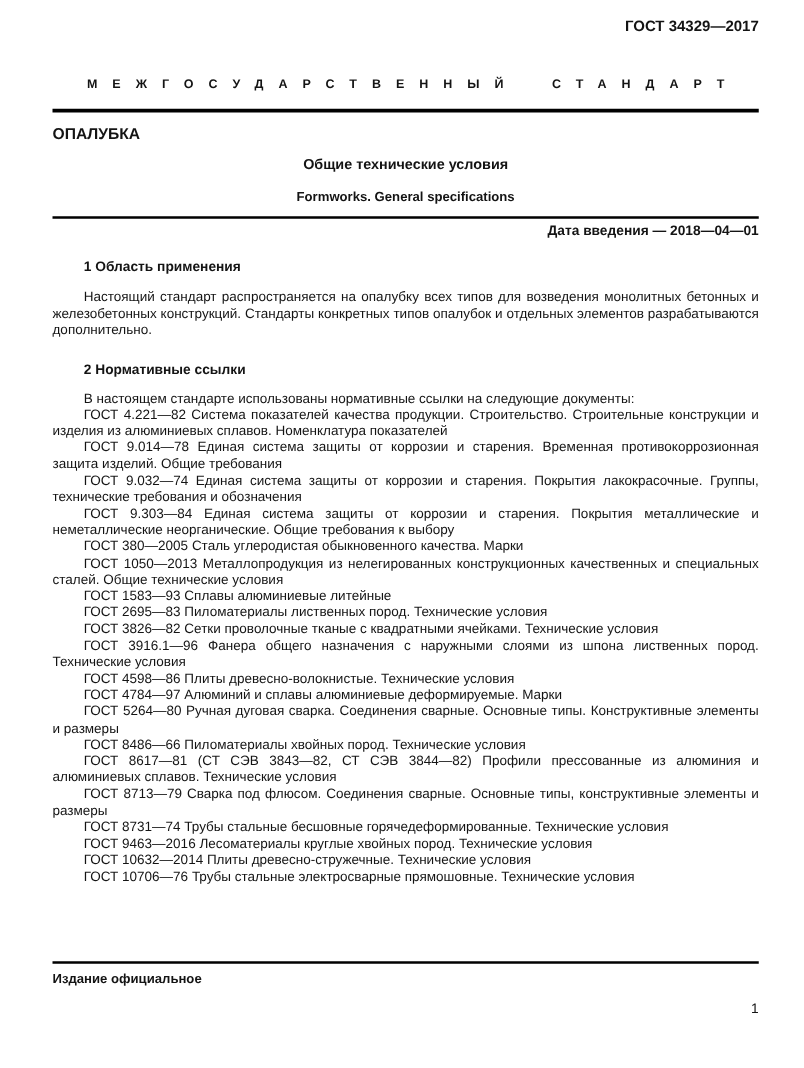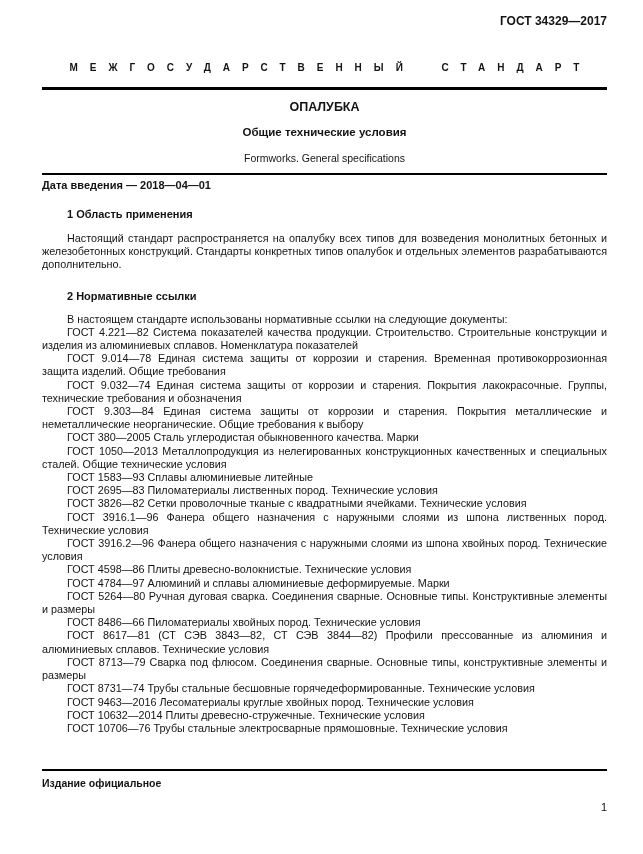--- a/index.html
+++ b/index.html
@@ -36,46 +36,47 @@
     white-space: nowrap;
     padding-left: 12px; 
   }
   .rule-thick {
     border: none;
     border-top: 3px solid #000;
     margin: 13px 0 0 0;
   }
   .doc-title {
     margin-top: 11px;
-    text-align: center;
+    text-align: left;
     font-weight: bold;
     font-size: 12.5px;
     line-height: 13px;
   }
   .doc-subtitle {
     margin-top: 12px;
     text-align: center;
     font-weight: bold;
     font-size: 11.5px;
     line-height: 13px;
   }
   .doc-title-en {
     margin-top: 13px;
     text-align: center;
     font-size: 10.5px;
     line-height: 13px;
+    font-weight: bold;
   }
   .rule-thin {
     border: none;
     border-top: 2px solid #000;
     margin: 8px 0 0 0;
   }
   .effective-date {
     margin-top: 4px;
-    text-align: left;
+    text-align: right;
     font-weight: bold;
     font-size: 11px;
     line-height: 13px;
   }
   .section-heading {
     font-size: 11px;
     font-weight: bold;
     line-height: 14px;
     margin: 15px 0 0 25px;
   }
@@ -165,21 +166,20 @@
       <p class="body-par ref-item">ГОСТ 1050—2013 Металлопродукция из нелегированных конструкционных качественных и специальных сталей. Общие технические условия</p>
 
       <p class="body-par ref-item">ГОСТ 1583—93 Сплавы алюминиевые литейные</p>
 
       <p class="body-par ref-item">ГОСТ 2695—83 Пиломатериалы лиственных пород. Технические условия</p>
 
       <p class="body-par ref-item">ГОСТ 3826—82 Сетки проволочные тканые с квадратными ячейками. Технические условия</p>
 
       <p class="body-par ref-item">ГОСТ 3916.1—96 Фанера общего назначения с наружными слоями из шпона лиственных пород. Технические условия</p>
 
-      <p class="body-par ref-item">ГОСТ 3916.2—96 Фанера общего назначения с наружными слоями из шпона хвойных пород. Технические условия</p>
 
       <p class="body-par ref-item">ГОСТ 4598—86 Плиты древесно-волокнистые. Технические условия</p>
 
       <p class="body-par ref-item">ГОСТ 4784—97 Алюминий и сплавы алюминиевые деформируемые. Марки</p>
 
       <p class="body-par ref-item">ГОСТ 5264—80 Ручная дуговая сварка. Соединения сварные. Основные типы. Конструктивные элементы и размеры</p>
 
       <p class="body-par ref-item">ГОСТ 8486—66 Пиломатериалы хвойных пород. Технические условия</p>
 
       <p class="body-par ref-item">ГОСТ 8617—81 (СТ СЭВ 3843—82, СТ СЭВ 3844—82) Профили прессованные из алюминия и алюминиевых сплавов. Технические условия</p>

